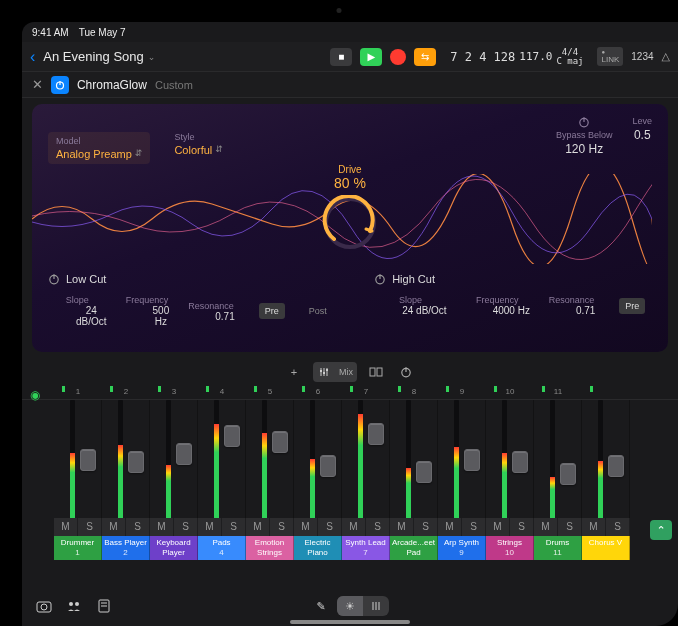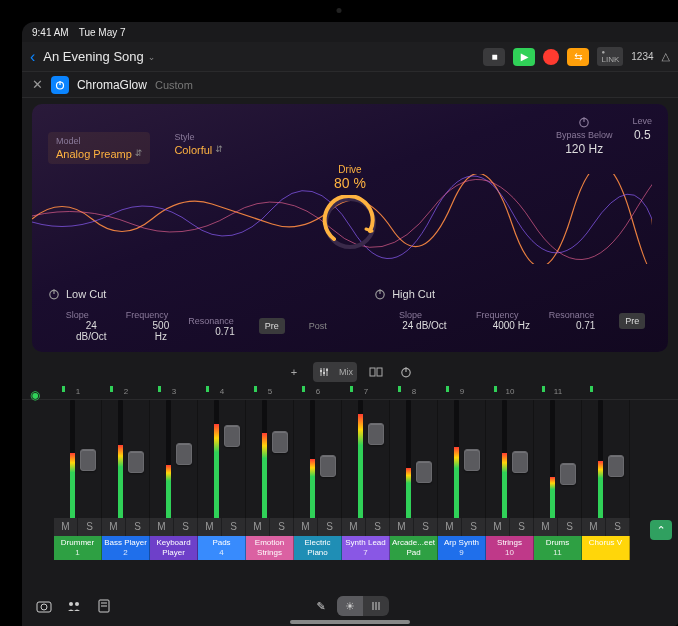--- a/index.html
+++ b/index.html
@@ -1,17 +1,17 @@
 <!DOCTYPE html>
 <html><head>
 <meta charset="utf-8">
 <style>
 * { margin: 0; padding: 0; box-sizing: border-box; }
 body { background: #000; font-family: -apple-system, "Helvetica Neue", Arial, sans-serif; width: 678px; height: 626px; overflow: hidden; color: #ccc; font-size: 11px; }
-.device { width: 678px; height: 626px; border-radius: 4px; background: #000; position: relative; overflow: hidden; padding: 22px 0 0 22px; }
+.device { width: 678px; height: 626px; border-radius: 22px; background: #000; position: relative; overflow: hidden; padding: 22px 0 0 22px; }
 .screen { width: 656px; height: 604px; background: #1a1a1c; border-radius: 12px 0 0 0; overflow: hidden; position: relative; }
 .statusbar { height: 20px; font-size: 10px; color: #eee; padding: 4px 10px; display: flex; gap: 10px; align-items: center; }
 .topbar { height: 30px; display: flex; align-items: center; padding: 0 8px; gap: 8px; background: #1e1e20; border-bottom: 1px solid #2a2a2c; }
 .back { color: #0a84ff; font-size: 16px; }
 .projtitle { color: #e8e8e8; font-size: 13px; flex: 0 0 auto; display: flex; align-items: center; gap: 4px; }
 .chev { color: #888; font-size: 9px; }
 .sp { flex: 1; }
 .tbtn { width: 22px; height: 18px; border-radius: 4px; display: flex; align-items: center; justify-content: center; font-size: 10px; color: #fff; }
 .stop { background: #3a3a3c; }
 .play { background: #30d158; }
@@ -35,21 +35,21 @@
 .pval { font-size: 11px; color: #ffb340; display: flex; align-items: flex-start; gap: 3px; }
 .pvalbox { background: rgba(255,179,64,0.08); padding: 4px 8px; border-radius: 4px; }
 .prowicons { position: absolute; top: 12px; right: 16px; display: flex; gap: 20px; text-align: center; }
 .picon { display: flex; flex-direction: column; align-items: center; gap: 2px; font-size: 9px; color: #8a7a9a; }
 .picon .pv { color: #ddd; font-size: 12px; }
 .wave { position: absolute; left: 0; right: 0; top: 70px; height: 90px; }
 .drive { position: absolute; left: 50%; top: 60px; transform: translateX(-50%); text-align: center; }
 .drive .dlbl { font-size: 10px; color: #ffb340; }
 .drive .dval { font-size: 14px; color: #ffb340; margin-bottom: 4px; }
 .knob { width: 56px; height: 56px; margin: 0 auto; }
-.cuts { position: absolute; bottom: 10px; left: 16px; right: 16px; display: flex; justify-content: space-between; }
+.cuts { position: absolute; bottom: 25px; left: 16px; right: 16px; display: flex; justify-content: space-between; }
 .cut { width: 46%; }
 .cuthdr { display: flex; align-items: center; gap: 6px; font-size: 11px; color: #ddd; margin-bottom: 10px; }
 .cutvals { display: flex; align-items: center; gap: 18px; }
 .cv { text-align: center; }
 .cvlbl { font-size: 9px; color: #8a7a9a; }
 .cvval { font-size: 10px; color: #ddd; margin-left: 28px; }
 .prepost { display: flex; gap: 18px; margin-left: 6px; }
 .pp { font-size: 9px; padding: 3px 6px; border-radius: 3px; color: #888; }
 .pp.active { background: #3a3a3c; color: #ddd; }
 .mixctrl { height: 28px; display: flex; align-items: center; justify-content: center; gap: 8px; padding: 4px 0; }
@@ -101,20 +101,28 @@
       <span class="back">‹</span>
       <div class="projtitle">
         <span>An Evening Song</span>
         <span class="chev">⌄</span>
       </div>
       <div class="sp"></div>
       <div class="tbtn stop">■</div>
       <div class="tbtn play">▶</div>
       <div class="rec"></div>
       <div class="tbtn cycle">⇆</div>
+      <div class="counter">
+        <span>7 2 4 128</span>
+        <span class="tempo">117.0</span>
+        <div class="sig">
+          <div>4/4</div>
+          <div>C maj</div>
+        </div>
+      </div>
       <div class="linkbtn">
         <span style="font-size:6px;display:block;">●</span>
         <span>LINK</span>
       </div>
       <span class="countbeat">1234</span>
       <span style="color:#aaa;">△</span>
     </div>
 
     <div class="pluginbar">
       <span class="closex">✕</span>

